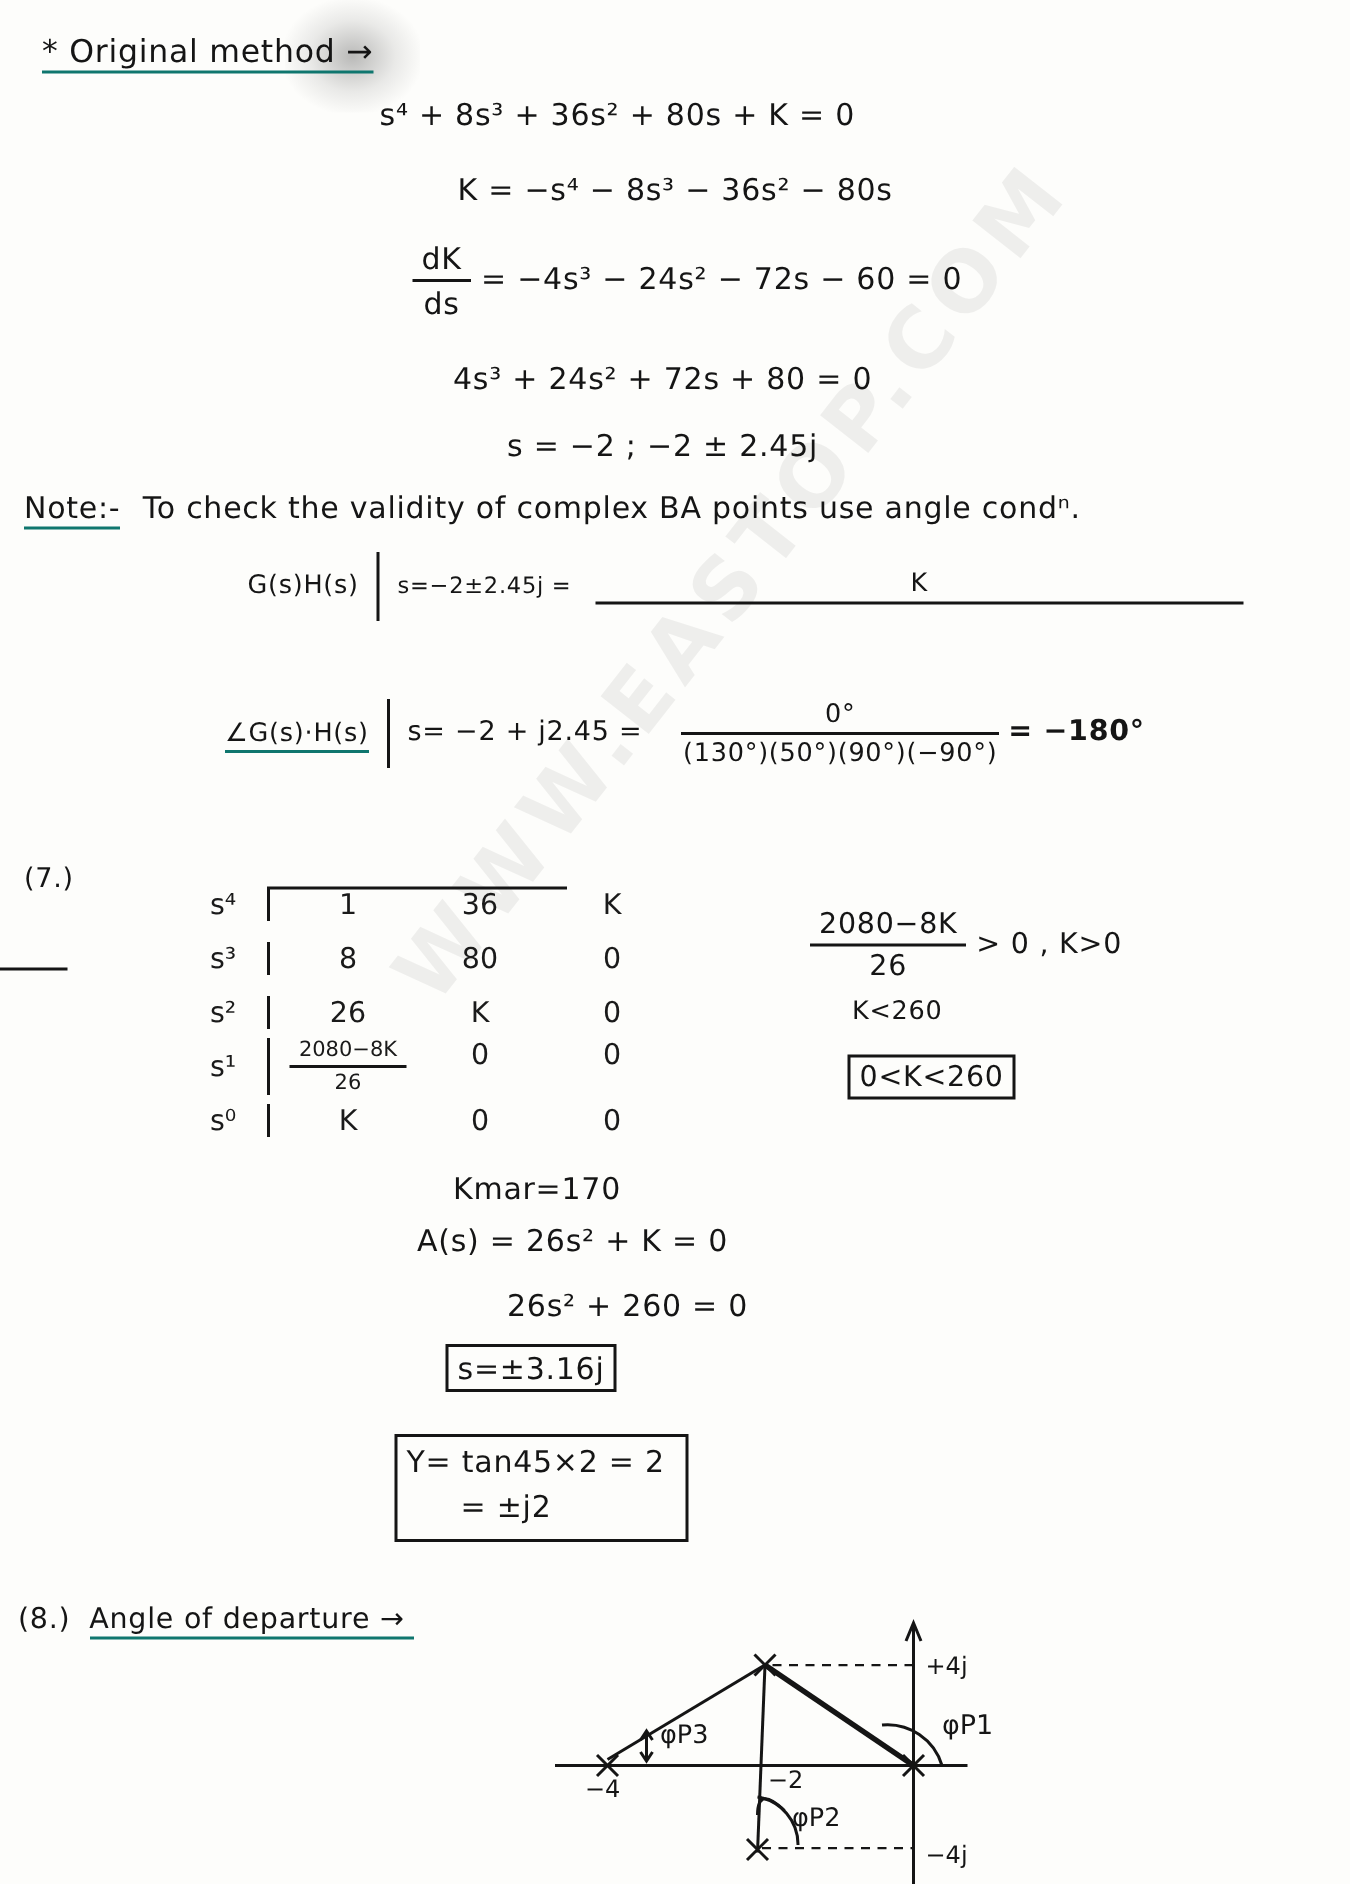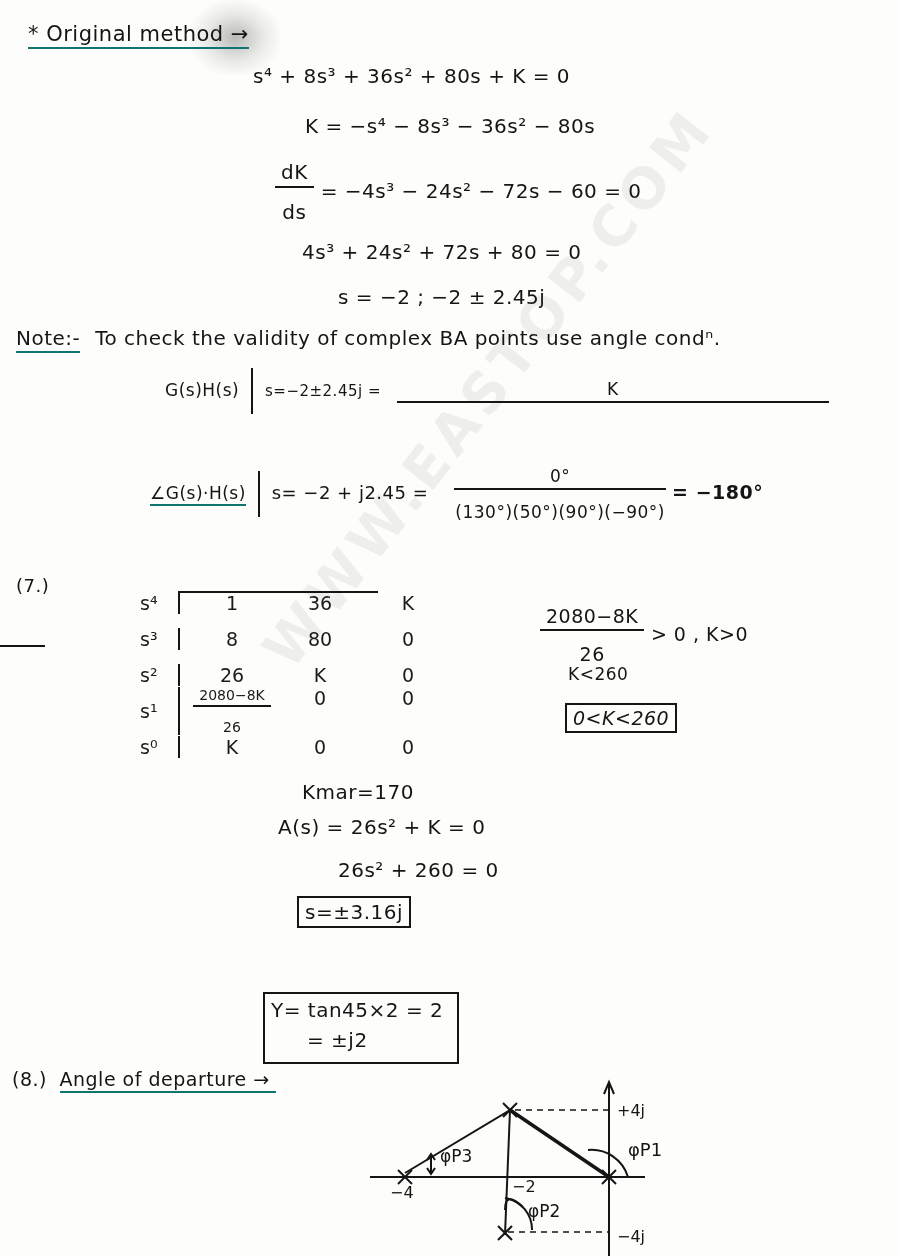--- a/index.html
+++ b/index.html
@@ -7,21 +7,21 @@
       width: 900px; height: 1256px; position: relative; overflow: hidden;
       background: #fdfdfb;
       font-family: "DejaVu Sans", sans-serif;
       color: #1a1a1a;
     }
     .hw { position: absolute; font-family: "DejaVu Sans", sans-serif; font-size: 20px; letter-spacing: 0.5px; white-space: nowrap; color: #151515; }
     .ul { border-bottom: 2px solid #0f766e; padding-bottom: 1px; }
     .boxed { border: 2px solid #151515; padding: 2px 6px; }
     .frac { display: inline-flex; flex-direction: column; align-items: center; vertical-align: middle; }
     .frac .num { padding: 0 6px 2px; border-bottom: 2px solid #151515; }
-    .frac .den { padding-top: 12px; }
+    .frac .den { padding-top: 2px; }
     .vbar { display: inline-block; border-left: 2px solid #151515; height: 46px; vertical-align: middle; margin: 0 6px; }
     .small { font-size: 15px; }
     .watermark {
       position: absolute; left: 250px; top: 640px; font-size: 56px; color: rgba(0,0,0,0.06);
       transform: rotate(-52deg); transform-origin: left top; font-family: "DejaVu Sans", sans-serif; font-weight: bold; letter-spacing: 6px;
     }
     .smudge { position: absolute; left: 190px; top: 0px; width: 90px; height: 75px;
       background: radial-gradient(ellipse at center, rgba(60,60,60,0.35) 0%, rgba(120,120,120,0.15) 45%, rgba(255,255,255,0) 75%); }
     
     .routh { position: absolute; left: 140px; top: 585px; }
@@ -131,27 +131,27 @@
 </div>
 
 <div class="hw" style="left:540px; top:605px; font-size:19px;">
   <span class="frac">
     <span class="num">2080−8K</span>
     <span class="den">26</span>
   </span>
   <span>&gt; 0   ,   K&gt;0</span>
 </div>
 <div class="hw" style="left:568px; top:664px; font-size:17px;">K&lt;260</div>
-<div class="hw boxed" style="left:565px; top:703px; font-size:19px;font-style:italic;">0&lt;K&lt;260</div>
+<div class="hw boxed" style="left:565px; top:703px; font-size:19px;">0&lt;K&lt;260</div>
 
 <div class="hw" style="left:302px; top:780px;">Kmar=170</div>
 <div class="hw" style="left:278px; top:815px;">A(s) = 26s² + K = 0</div>
 <div class="hw" style="left:338px; top:858px;">26s² + 260 = 0</div>
 <div class="hw boxed" style="left:297px; top:896px;">s=±3.16j</div>
-<div class="hw boxed" style="left:263px; top:956px; width:180px; height:60px; padding:4px 6px;margin-top:36px;">
+<div class="hw boxed" style="left:263px; top:956px; width:180px; height:60px; padding:4px 6px;">
   <div>Y= tan45×2 = 2</div>
   <div style="margin-left:36px; margin-top:6px;">= ±j2</div>
 </div>
 
 <div class="hw" style="left:12px; top:1068px; font-size:19px;">
   <span>(8.)</span>
   <span class="ul" style="margin-left:6px; padding-right:6px;">Angle of departure →</span>
 </div>
 
 <div class="diagram">

